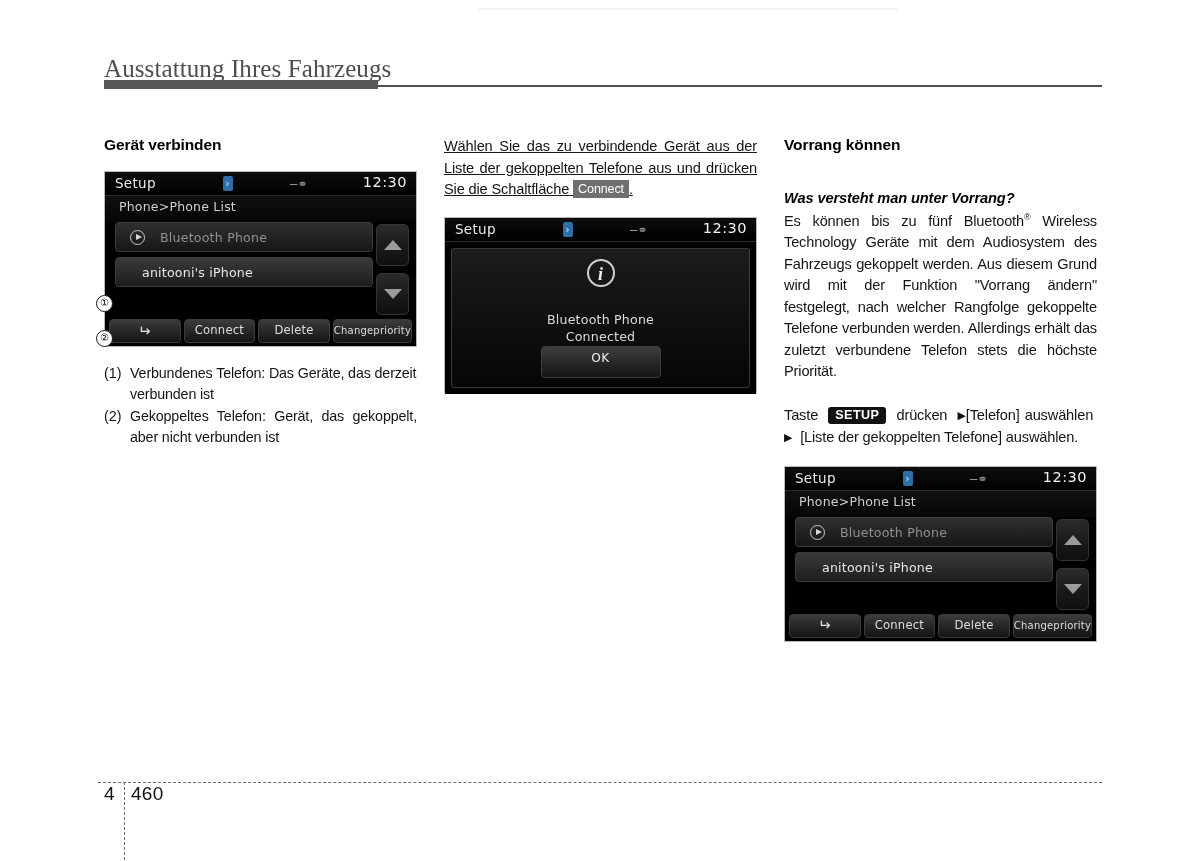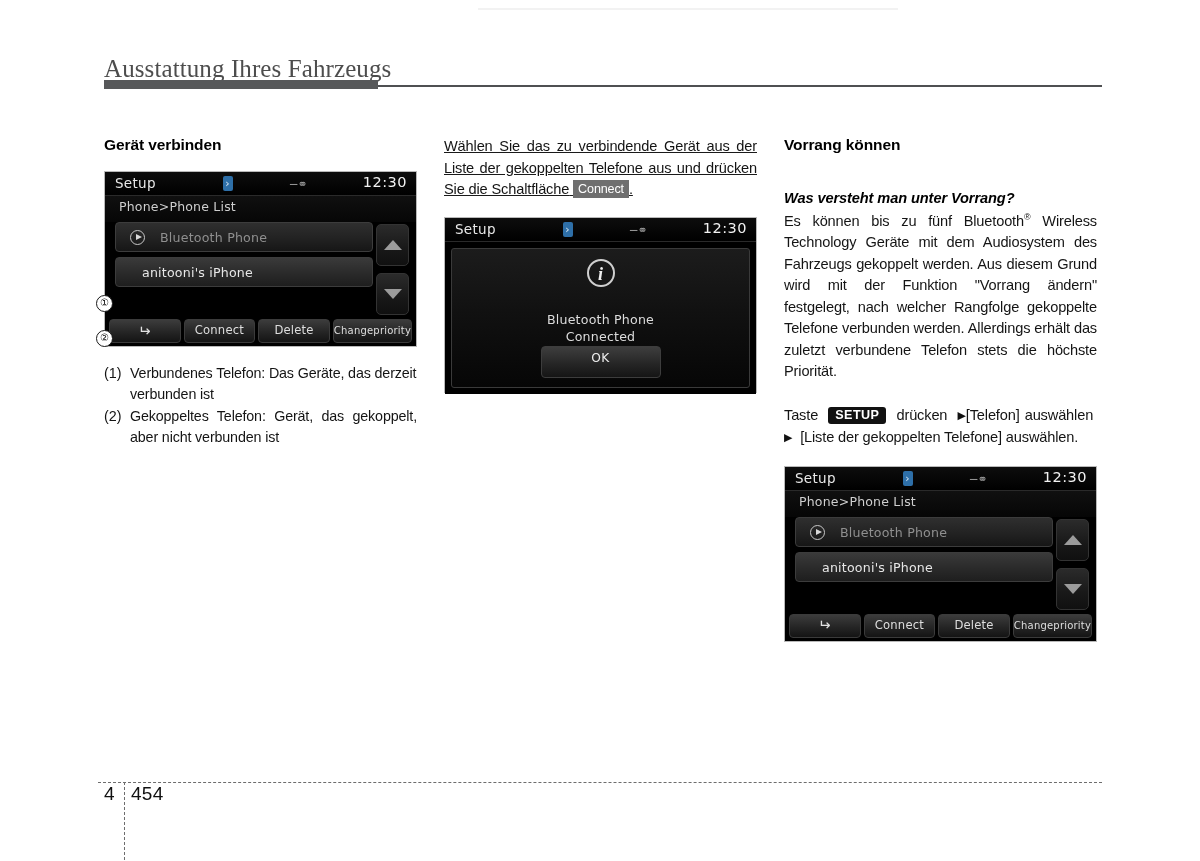--- a/index.html
+++ b/index.html
@@ -607,13 +607,13 @@
           <span>priority</span>
         </div>
       </div>
 
     </div>
   </div>
 
 </div>
 
 <div class="pg-chapter">4</div>
-<div class="pg-number">454</div>
+<div class="pg-number">460</div>
 
 </body></html>

